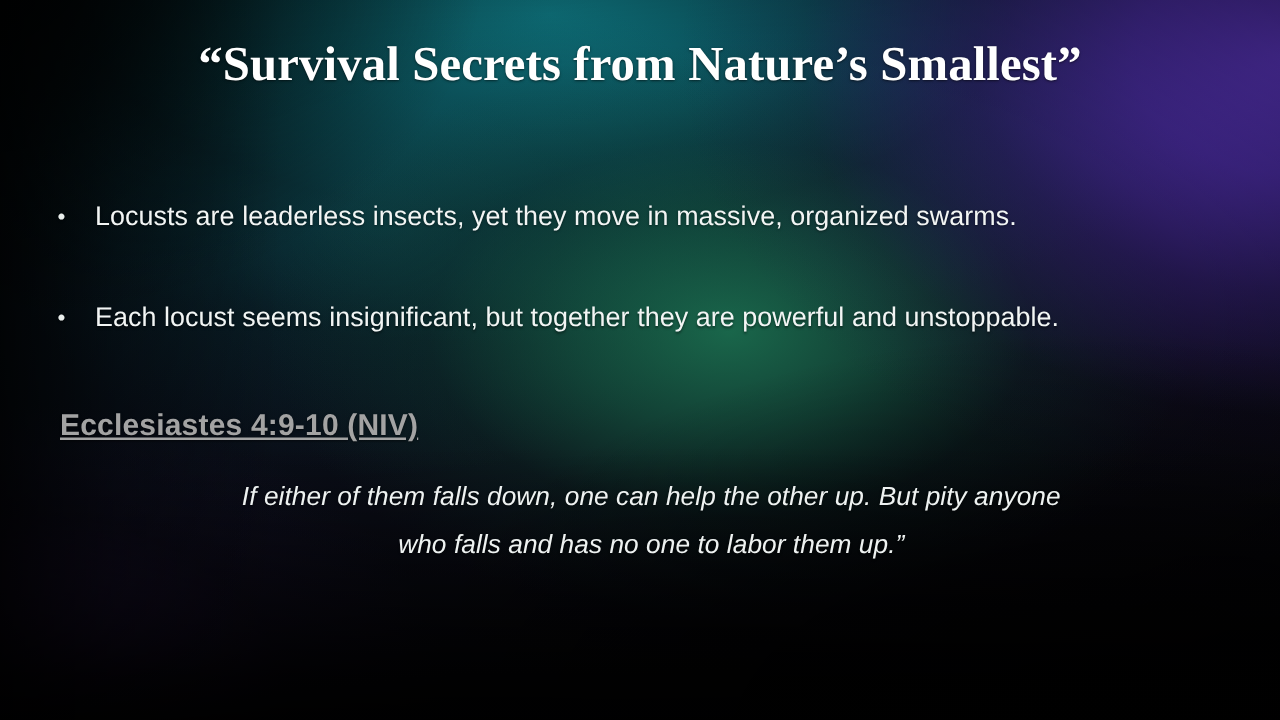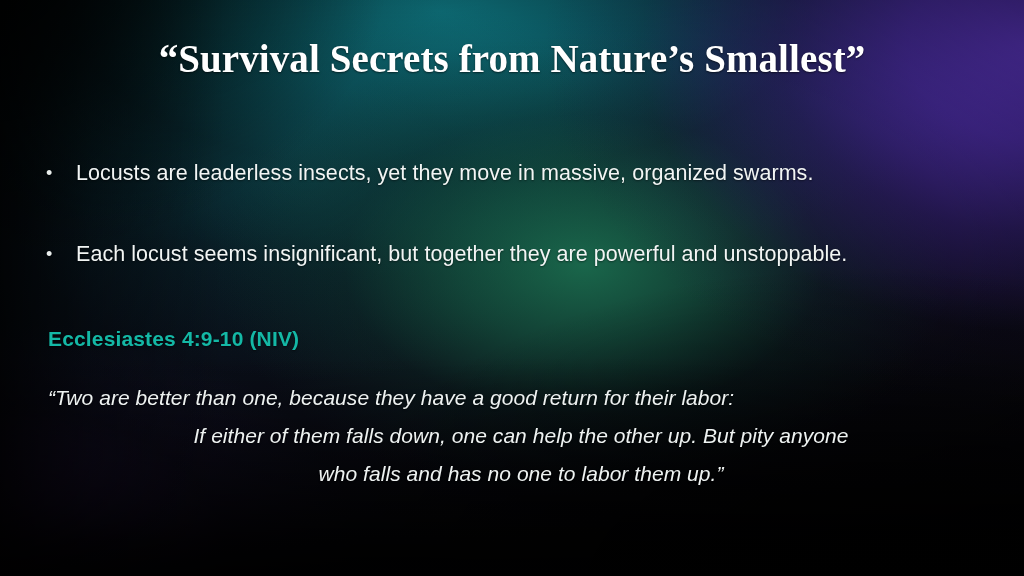--- a/index.html
+++ b/index.html
@@ -90,21 +90,21 @@
   #content {
     position: relative;
     z-index: 5;
     width: 100%;
     height: 100%;
   }
 
   .title-block {
     position: absolute;
     left: 0;
-    top: 36px;
+    top: 29px;
     width: 1024px;
     text-align: center;
     color: #ffffff;
     font-family: "Liberation Serif", serif;
     font-weight: bold;
     font-size: 39px;
     line-height: 46px;
     letter-spacing: 0.1px;
     text-shadow: 0 1px 2px rgba(0,0,0,0.55);
   }
@@ -135,25 +135,26 @@
     line-height: 43px;
     text-align: left;
     color: #e9eeec;
   }
   .bullet-text { flex: 1 1 auto; }
 
   .ref-heading {
     position: absolute;
     left: 48px;
     top: 327px;
-    color: #14b8a6;
-    font-size: 21px;
+    color: #a3a3a3;
+    font-size: 24px;
     font-weight: bold;
     letter-spacing: 0.15px;
     text-shadow: 0 1px 2px rgba(0,0,0,0.5);
+    text-decoration: underline;
   }
 
   .quote-block {
     position: absolute;
     left: 48px;
     top: 379px;
     width: 920px;
     color: #eef2f1;
     font-style: italic;
     font-size: 21px;
@@ -197,19 +198,18 @@
       <div class="bullet-row">
         <span class="bullet-dot">•</span>
         <span class="bullet-text">Each locust seems insignificant, but together they are powerful and unstoppable.</span>
       </div>
 
     </div>
 
     <div class="ref-heading">Ecclesiastes 4:9-10 (NIV)</div>
 
     <div class="quote-block">
-      <span class="quote-line">“Two are better than one, because they have a good return for their labor:</span>
       <span class="quote-line indented">If either of them falls down, one can help the other up. But pity anyone</span>
       <span class="quote-line indented">who falls and has no one to labor them up.”</span>
     </div>
 
   </div>
 </div>
 
 </body></html>

